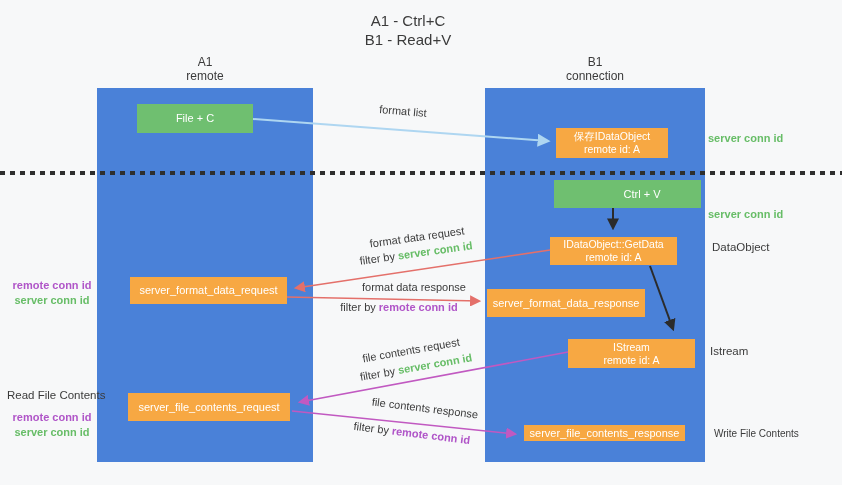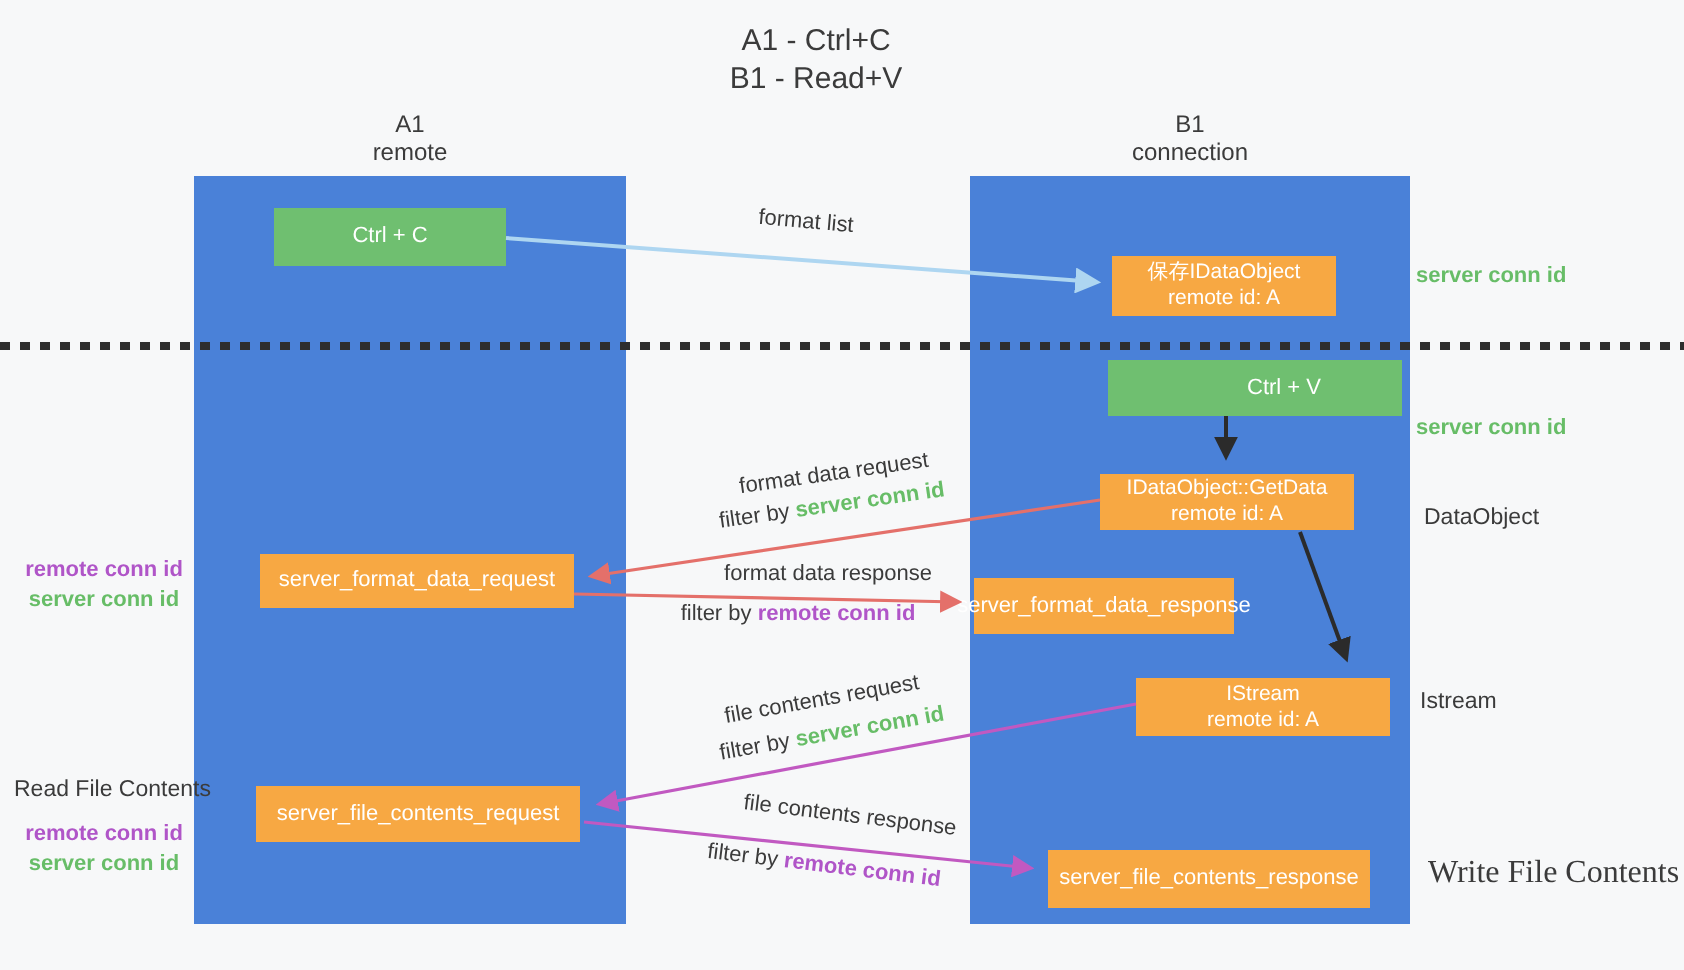--- a/index.html
+++ b/index.html
@@ -62,55 +62,55 @@
     <div>B1</div>
     <div>connection</div>
   </div>
 
   <div class="lifeline" style="left:97px;  top:88px; width:216px; height:374px;"></div>
   <div class="lifeline" style="left:485px; top:88px; width:220px; height:374px;"></div>
 
   <div class="divider"></div>
 
   <div class="node green-node" style="left:137px; top:104px; width:116px; height:29px;">
-    <span>Ctrl + C</span>
+    <span>File + C</span>
   </div>
 
   <div class="node orange-node" style="left:556px; top:128px; width:112px; height:30px; font-size:10.5px;">
     <span>保存IDataObject</span>
     <span>remote id: A</span>
   </div>
 
   <div class="node green-node" style="left:554px; top:180px; width:118px; height:28px;padding-left:29px;">
     <span>Ctrl + V</span>
   </div>
 
   <div class="node orange-node" style="left:550px; top:237px; width:127px; height:28px; font-size:10.5px;">
     <span>IDataObject::GetData</span>
     <span>remote id: A</span>
   </div>
 
   <div class="node orange-node" style="left:130px; top:277px; width:157px; height:27px;">
     <span>server_format_data_request</span>
   </div>
 
-  <div class="node orange-node" style="left:487px; top:289px; width:130px; height:28px;">
+  <div class="node orange-node" style="left:487px; top:289px; width:158px; height:28px;">
     <span>server_format_data_response</span>
   </div>
 
   <div class="node orange-node" style="left:568px; top:339px; width:127px; height:29px; font-size:10.5px;">
     <span>IStream</span>
     <span>remote id: A</span>
   </div>
 
   <div class="node orange-node" style="left:128px; top:393px; width:162px; height:28px;">
     <span>server_file_contents_request</span>
   </div>
 
-  <div class="node orange-node" style="left:524px; top:425px; width:161px; height:29px;">
+  <div class="node orange-node" style="left:524px; top:425px; width:161px; height:16px;">
     <span>server_file_contents_response</span>
   </div>
 
   <div class="albl" style="left:358px; top:105px; width:90px; transform:rotate(5deg);">format list</div>
 
   <div class="albl" style="left:358px; top:231px; width:118px; transform:rotate(-8deg);">format data request</div>
   <div class="albl" style="left:352px; top:247px; width:128px; transform:rotate(-8deg);">
     <span>filter by </span><span class="hl-green">server conn id</span>
   </div>
 
@@ -124,23 +124,23 @@
     <span>filter by </span><span class="hl-green">server conn id</span>
   </div>
 
   <div class="albl" style="left:365px; top:402px; width:120px; transform:rotate(7deg);">file contents response</div>
   <div class="albl" style="left:348px; top:427px; width:128px; transform:rotate(7deg);">
     <span>filter by </span><span class="hl-purple">remote conn id</span>
   </div>
 
   <div class="side green" style="left:708px; top:132px;">server conn id</div>
   <div class="side green" style="left:708px; top:208px;">server conn id</div>
-  <div class="side dark" style="left:712px; top:241px; font-size:11.5px;margin-top:12px;">DataObject</div>
+  <div class="side dark" style="left:712px; top:241px; font-size:11.5px;">DataObject</div>
   <div class="side dark" style="left:710px; top:345px; font-size:11.5px;">Istream</div>
-  <div class="side dark" style="left:714px; top:428px; font-size:16px;font-family:Liberation Serif, serif;">Write File Contents</div>
+  <div class="side dark" style="left:714px; top:428px; font-size:10px;">Write File Contents</div>
 
   <div class="pair" style="left:8px; top:278px;">
     <span class="purple">remote conn id</span>
     <span class="green">server conn id</span>
   </div>
   <div class="side dark" style="left:7px; top:389px; font-size:11.5px;">Read File Contents</div>
   <div class="pair" style="left:8px; top:410px;">
     <span class="purple">remote conn id</span>
     <span class="green">server conn id</span>
   </div>

